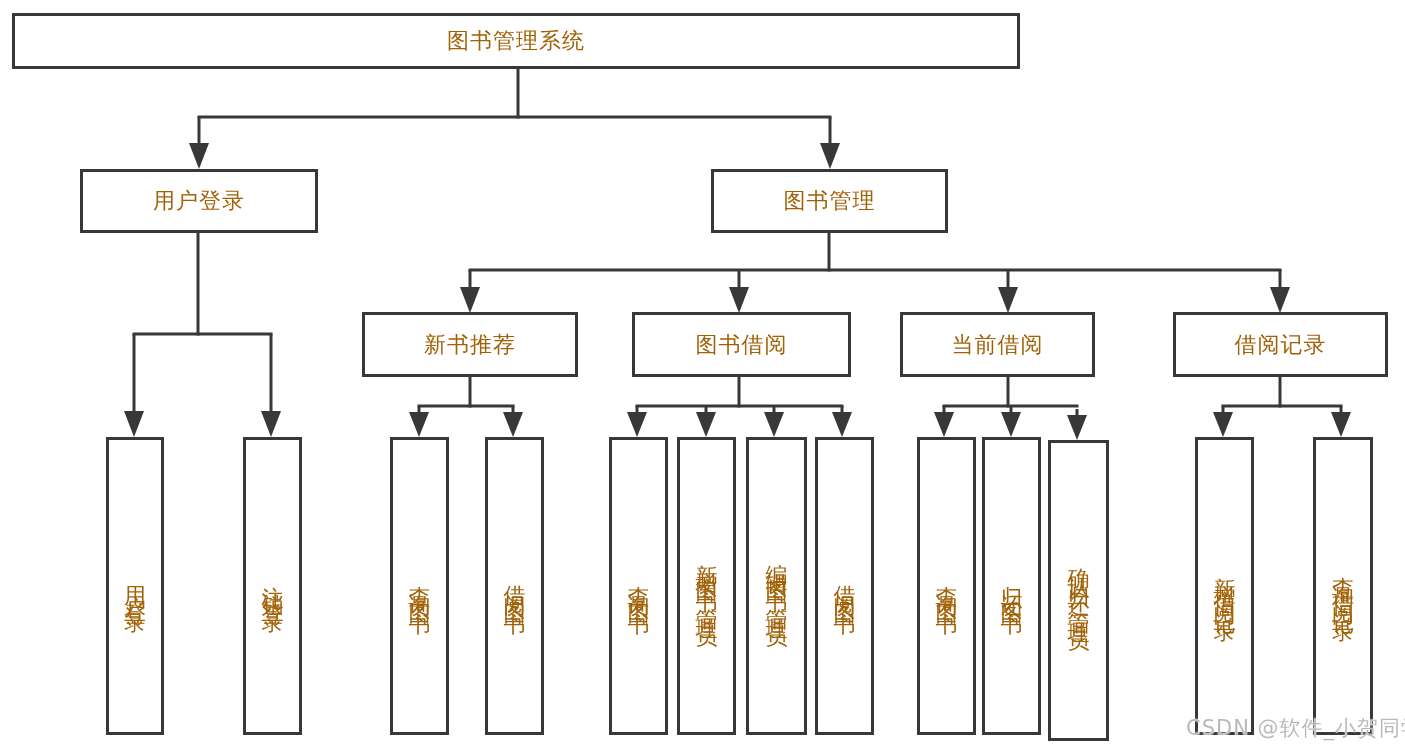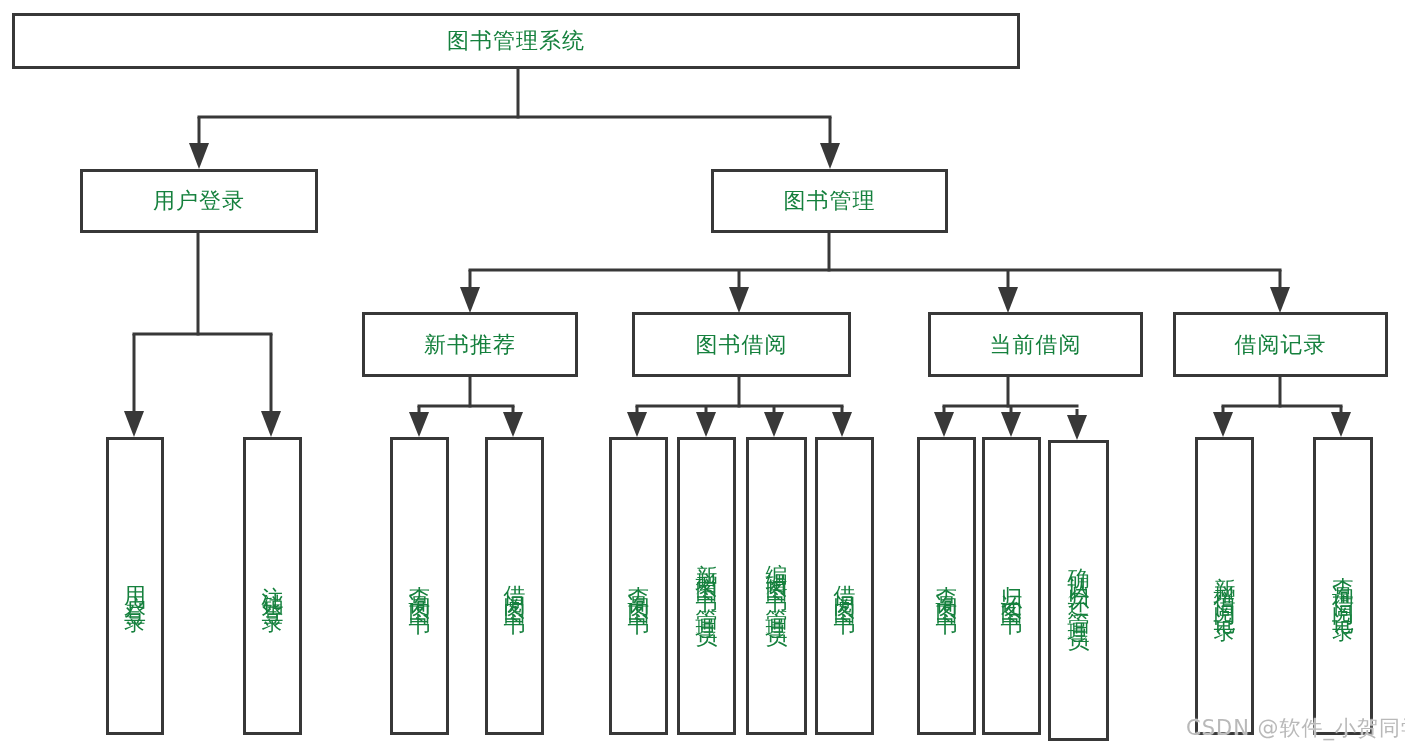--- a/index.html
+++ b/index.html
@@ -22,21 +22,21 @@
     z-index: 1;
   }
   .box {
     position: absolute;
     box-sizing: border-box;
     border: 3px solid #383838;
     background: #ffffff;
     display: flex;
     align-items: center;
     justify-content: center;
-    color: #15803d;
+    color: #a16207;
     z-index: 2;
   }
   .box.h span {
     font-size: 22px;
     letter-spacing: 1px;
     white-space: nowrap;
   }
   .box.v span {
     writing-mode: vertical-rl;
     text-orientation: mixed;
@@ -133,21 +133,21 @@
   <div class="box h" style="left:711px;top:169px;width:237px;height:64px">
     <span>图书管理</span>
   </div>
 
   <div class="box h" style="left:362px;top:312px;width:216px;height:65px">
     <span>新书推荐</span>
   </div>
   <div class="box h" style="left:632px;top:312px;width:219px;height:65px">
     <span>图书借阅</span>
   </div>
-  <div class="box h" style="left:928px;top:312px;width:215px;height:65px">
+  <div class="box h" style="left:900px;top:312px;width:195px;height:65px">
     <span>当前借阅</span>
   </div>
   <div class="box h" style="left:1173px;top:312px;width:215px;height:65px">
     <span>借阅记录</span>
   </div>
 
   <div class="box v" style="left:106px;top:437px;width:58px;height:298px">
     <span>用户登录</span>
   </div>
   <div class="box v" style="left:243px;top:437px;width:59px;height:298px">

